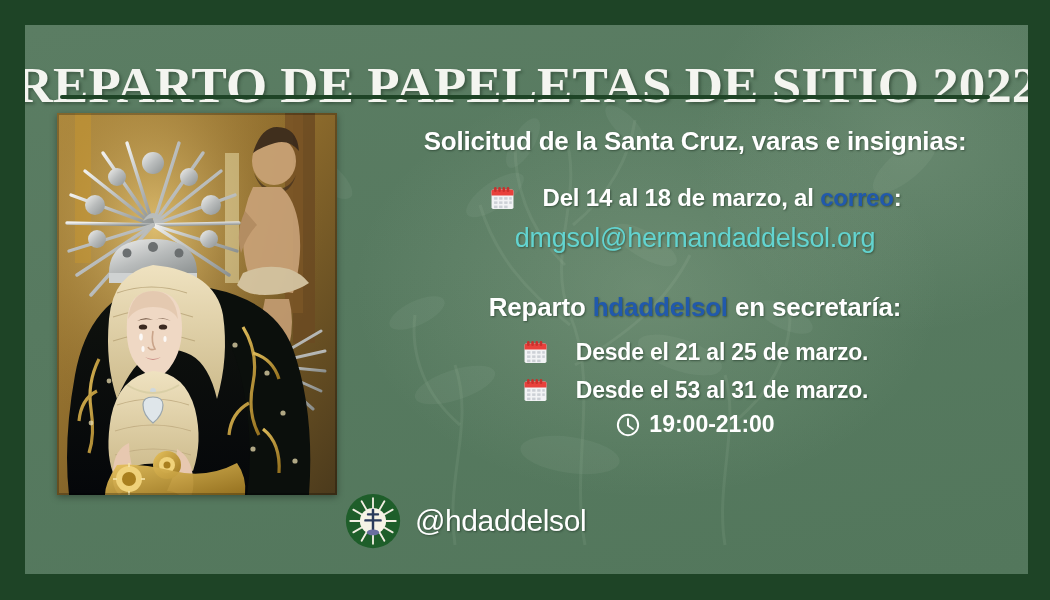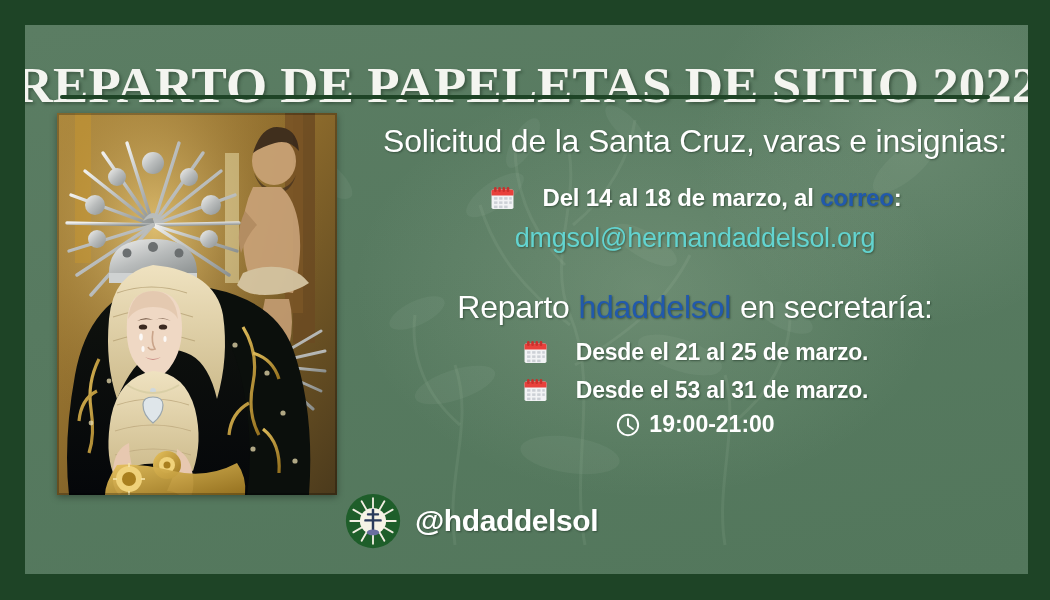--- a/index.html
+++ b/index.html
@@ -55,21 +55,21 @@
     box-shadow:0 2px 7px rgba(0,0,0,.35);
   }
   .photo svg{display:block;width:100%;height:100%;}
 
   
   .content{
     position:absolute;left:345px;top:100px;width:650px;
     text-align:center;color:#ffffff;
   }
   .head-line{
-    font-size:32px;font-weight:normal;line-height:32px;
+    font-size:26px;font-weight:bold;line-height:32px;
     text-shadow:1px 1px 2px rgba(20,40,25,.5);
     letter-spacing:-.2px;
     margin:0 0 24px 0;
   }
   .head-line.second{margin-top:34px;margin-bottom:12px;}
   .row{
     display:flex;align-items:center;justify-content:center;
     gap:27px;margin:0 0 4px 0;
   }
   .row .txt{
@@ -94,21 +94,21 @@
   .cal{width:27px;height:28px;flex:0 0 auto;display:block;}
   .clock{width:26px;height:26px;flex:0 0 auto;display:block;}
 
   
   .footer{
     position:absolute;left:320px;top:468px;width:360px;
     display:flex;align-items:center;gap:14px;
   }
   .logo{width:56px;height:56px;flex:0 0 auto;display:block;}
   .handle{
-    font-size:30px;font-weight:bold;color:#ffffff;letter-spacing:-.4px;
+    font-size:30px;font-weight:normal;color:#ffffff;letter-spacing:-.4px;
     text-shadow:1px 1px 2px rgba(20,40,25,.5);
   }
 </style>
 </head>
 <body>
 
 <div class="poster">
   <div class="panel">
 
     <div class="texture">

